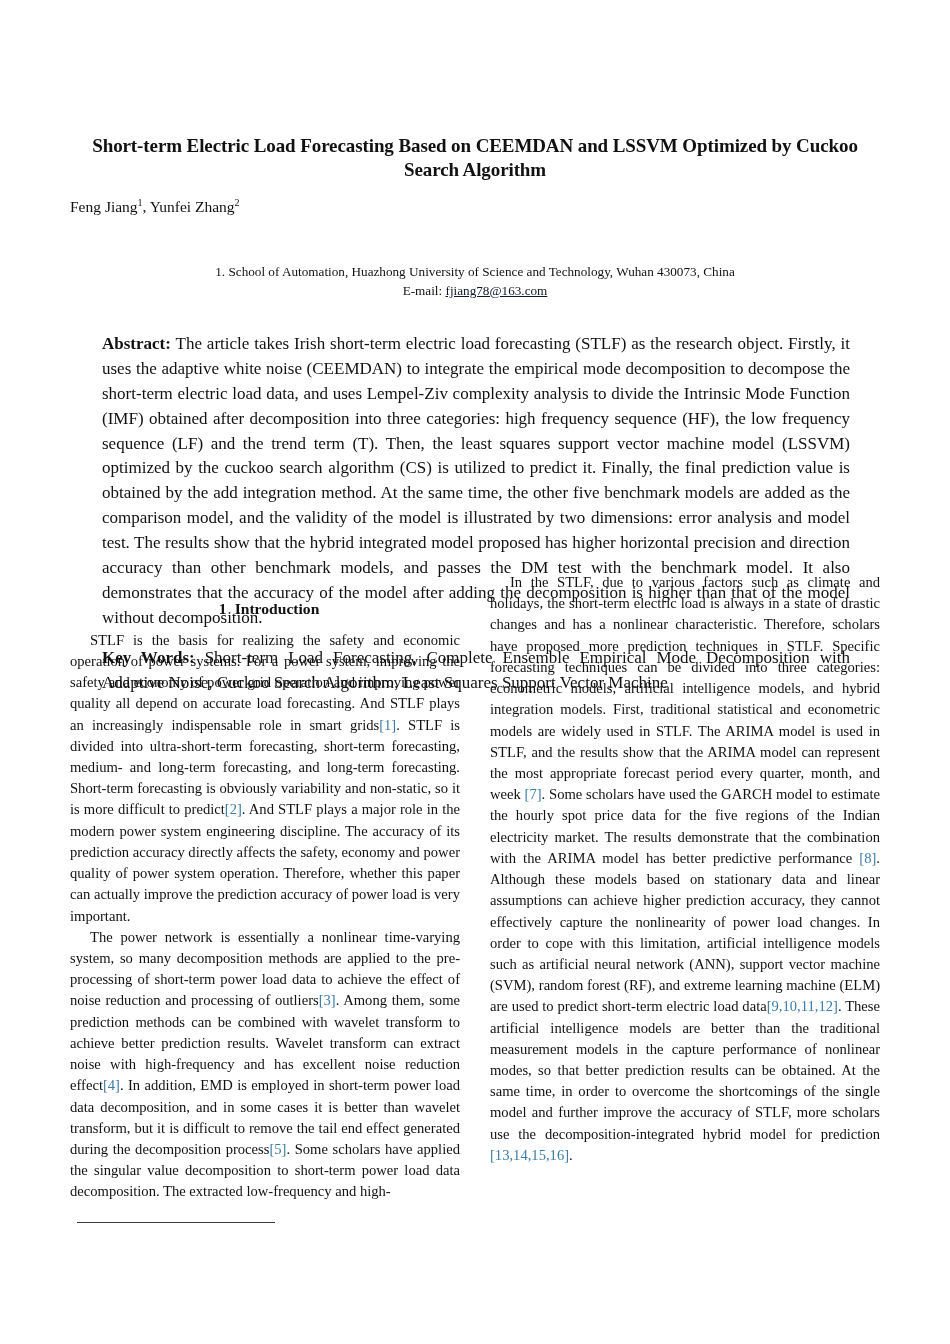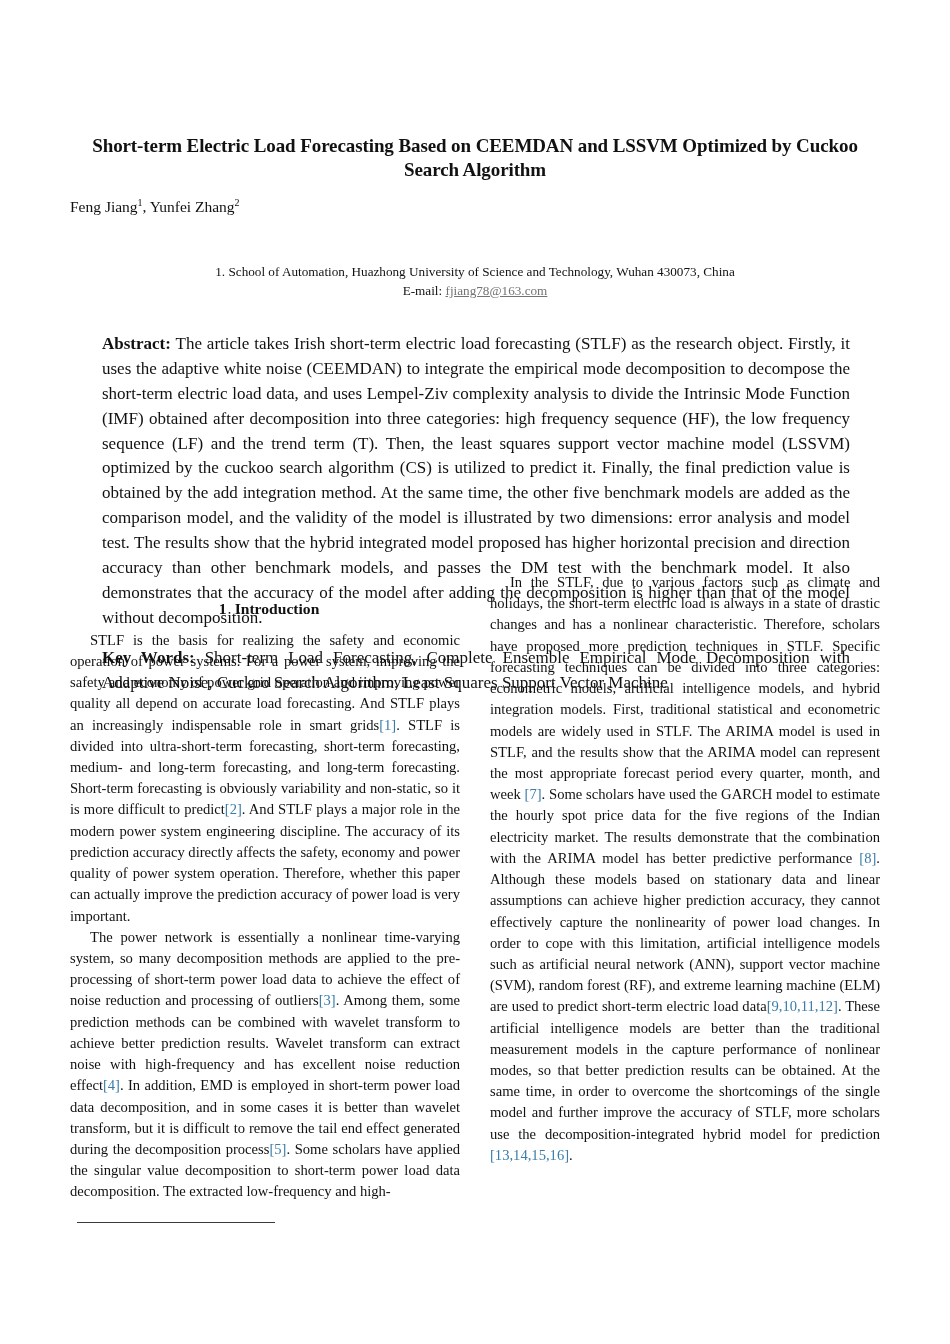--- a/index.html
+++ b/index.html
@@ -53,21 +53,21 @@
     left: 70px;
     width: 810px;
     text-align: center;
     font-size: 13.2px;
     line-height: 1.42;
   }
   .affil-1 { top: 243px; margin-top: 20px; }
   .affil-2 { top: 283px; }
   .affil .line { display: block; }
   .email-link {
-    color: #737373;
+    color: #0f172a;
     text-decoration: underline;
   }
 
   
   .abstract {
     position: absolute;
     left: 102px;
     top: 332px;
     width: 748px;
     font-size: 17px;

